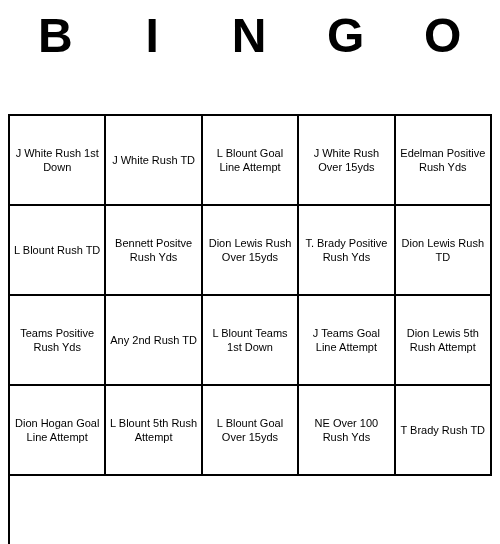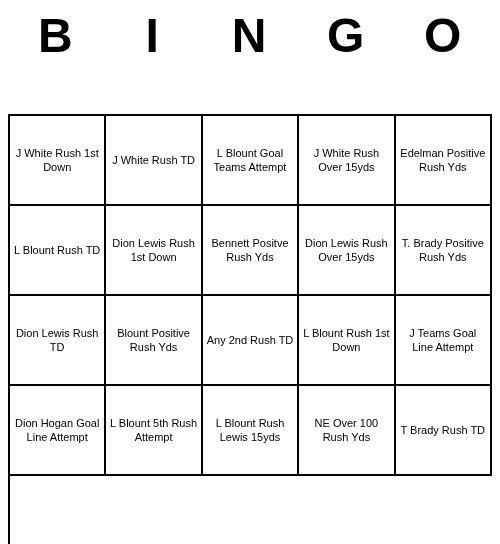--- a/index.html
+++ b/index.html
@@ -57,31 +57,31 @@
   <span>B</span>
   <span>I</span>
   <span>N</span>
   <span>G</span>
   <span>O</span>
 </div>
 
 <div class="bingo-grid">
 <div class="cell">J White Rush 1st Down</div>
     <div class="cell">J White Rush TD</div>
-    <div class="cell">L Blount Goal Teams Attempt</div>
+    <div class="cell">L Blount Goal Line Attempt</div>
     <div class="cell">J White Rush Over 15yds</div>
     <div class="cell">Edelman Positive Rush Yds</div>
     <div class="cell">L Blount Rush TD</div>
-    <div class="cell">Dion Lewis Rush 1st Down</div>
     <div class="cell">Bennett Positve Rush Yds</div>
     <div class="cell">Dion Lewis Rush Over 15yds</div>
     <div class="cell">T. Brady Positive Rush Yds</div>
     <div class="cell">Dion Lewis Rush TD</div>
-    <div class="cell">Blount Positive Rush Yds</div>
+    <div class="cell">Teams Positive Rush Yds</div>
     <div class="cell">Any 2nd Rush TD</div>
-    <div class="cell">L Blount Rush 1st Down</div>
+    <div class="cell">L Blount Teams 1st Down</div>
     <div class="cell">J Teams Goal Line Attempt</div>
+    <div class="cell">Dion Lewis 5th Rush Attempt</div>
     <div class="cell">Dion Hogan Goal Line Attempt</div>
     <div class="cell">L Blount 5th Rush Attempt</div>
-    <div class="cell">L Blount Rush Lewis 15yds</div>
+    <div class="cell">L Blount Goal Over 15yds</div>
     <div class="cell">NE Over 100 Rush Yds</div>
     <div class="cell">T Brady Rush TD</div>
   </div>
 
 </body></html>

